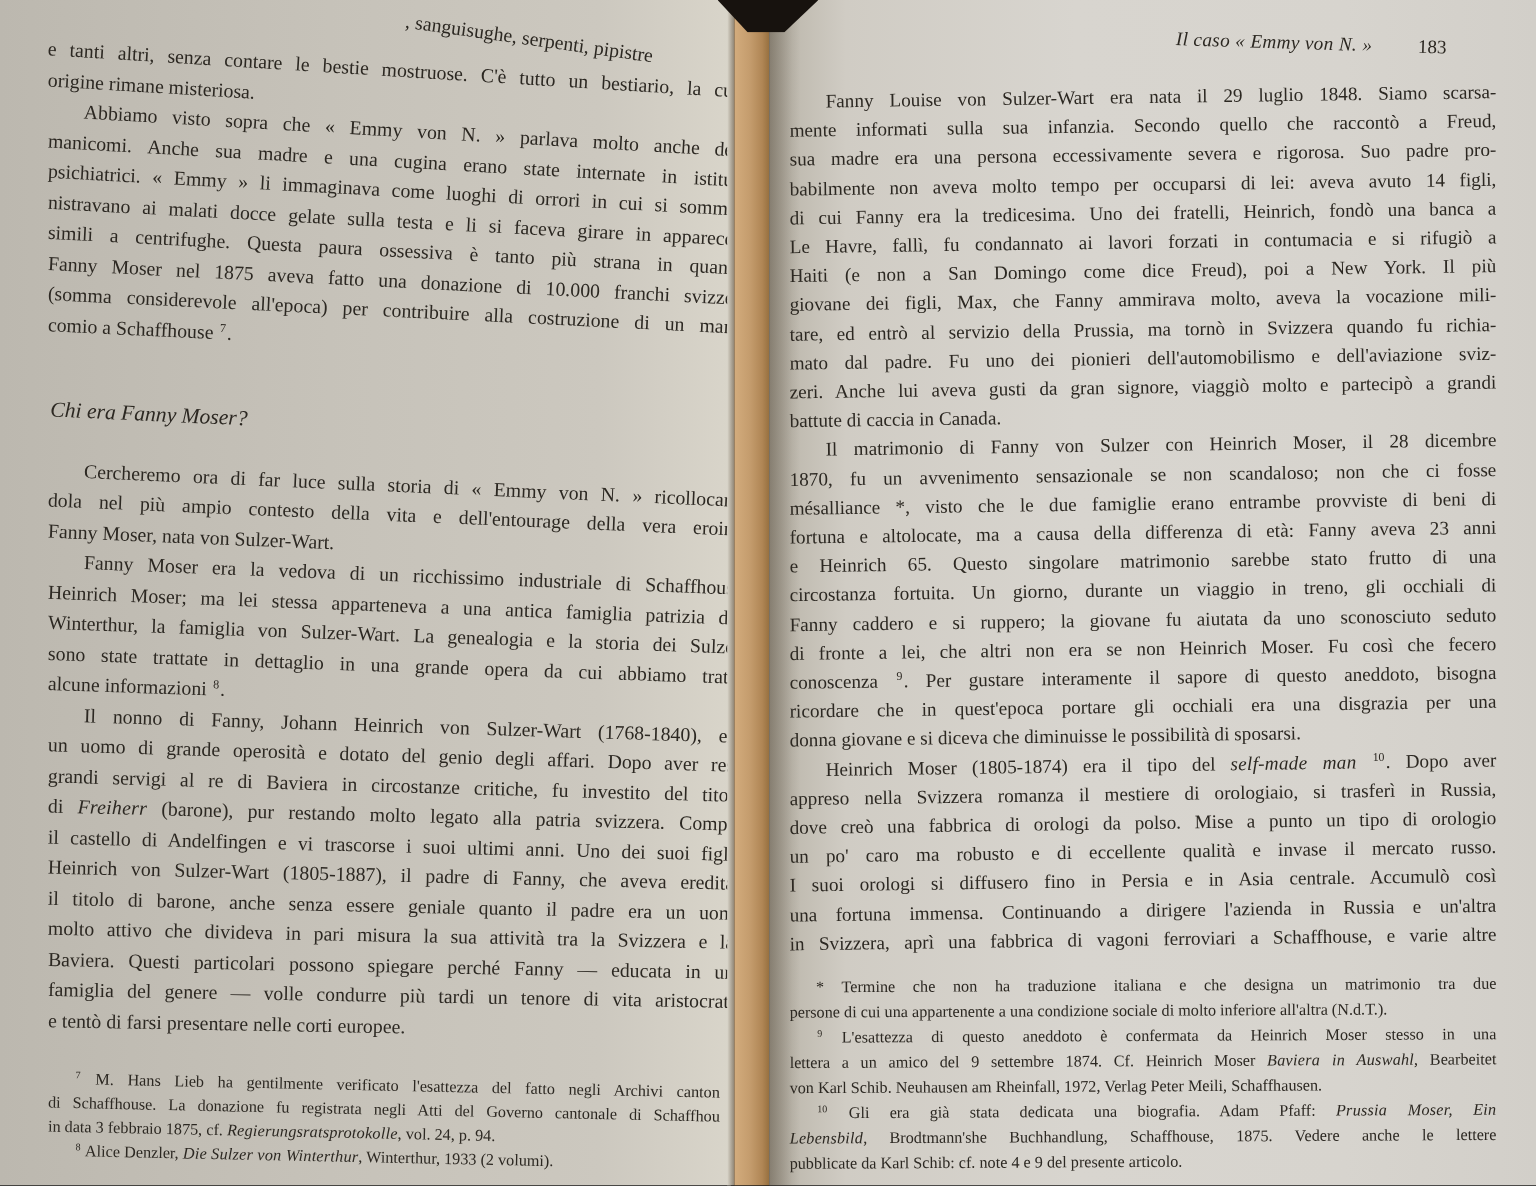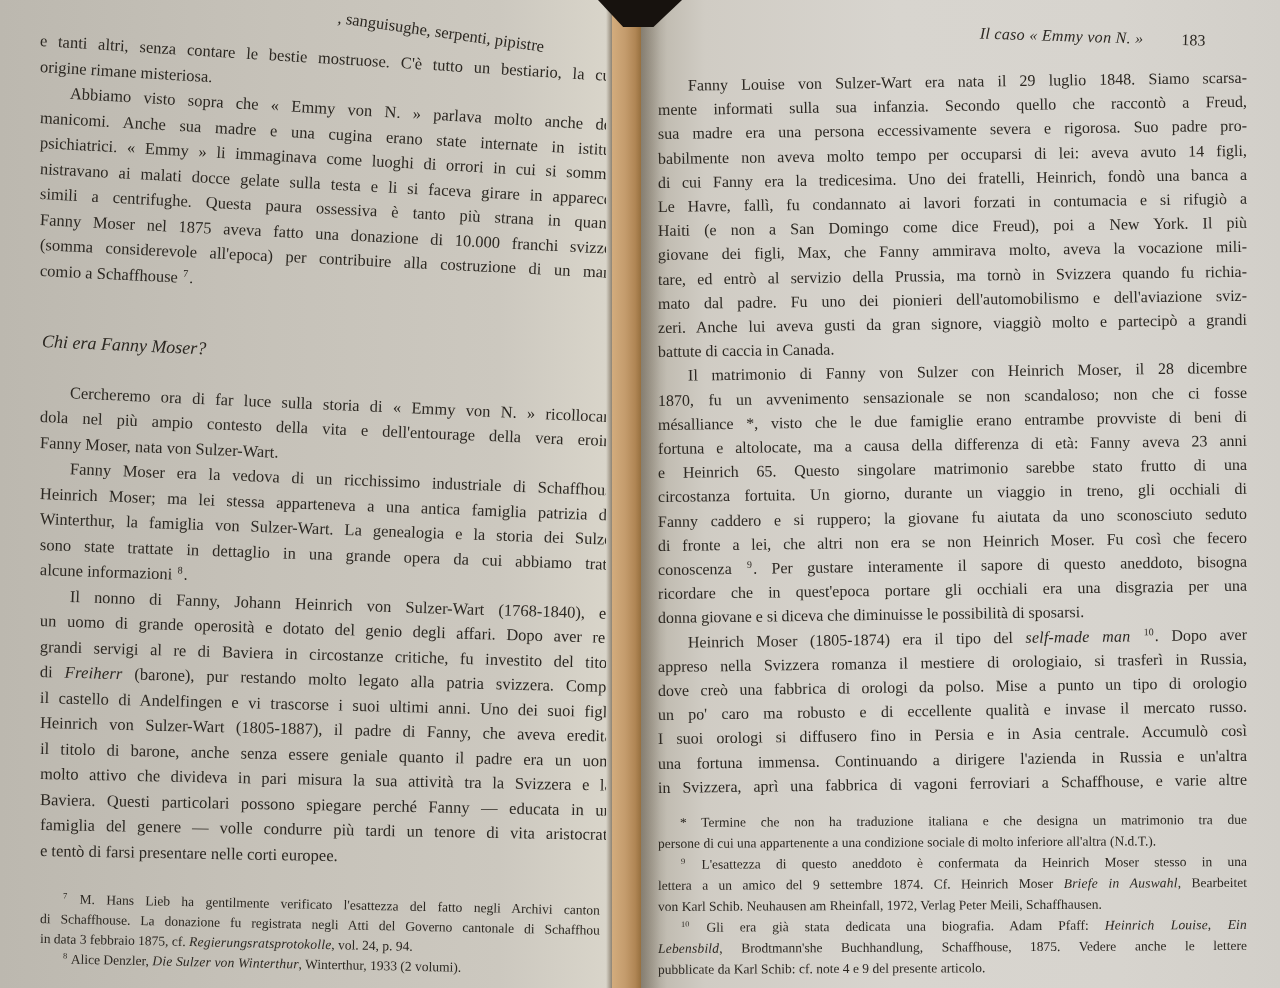--- a/index.html
+++ b/index.html
@@ -157,23 +157,23 @@
         <div class="line ind" style="transform: rotate(-0.8deg);">Heinrich Moser (1805-1874) era il tipo del <i>self-made man</i> <sup>10</sup>. Dopo aver</div>
         <div class="line" style="transform: rotate(-0.8deg);">appreso nella Svizzera romanza il mestiere di orologiaio, si trasferì in Russia,</div>
         <div class="line" style="transform: rotate(-0.8deg);">dove creò una fabbrica di orologi da polso. Mise a punto un tipo di orologio</div>
         <div class="line" style="transform: rotate(-0.8deg);">un po' caro ma robusto e di eccellente qualità e invase il mercato russo.</div>
         <div class="line" style="transform: rotate(-0.8deg);">I suoi orologi si diffusero fino in Persia e in Asia centrale. Accumulò così</div>
         <div class="line" style="transform: rotate(-0.8deg);">una fortuna immensa. Continuando a dirigere l'azienda in Russia e un'altra</div>
         <div class="line" style="transform: rotate(-0.8deg);">in Svizzera, aprì una fabbrica di vagoni ferroviari a Schaffhouse, e varie altre</div>
         <div class="line fn ind fn-first" style="transform: rotate(-0.3deg);">* Termine che non ha traduzione italiana e che designa un matrimonio tra due</div>
         <div class="line fn end" style="transform: rotate(-0.3deg);">persone di cui una appartenente a una condizione sociale di molto inferiore all'altra (N.d.T.).</div>
         <div class="line fn ind" style="transform: rotate(-0.3deg);"><sup>9</sup> L'esattezza di questo aneddoto è confermata da Heinrich Moser stesso in una</div>
-        <div class="line fn" style="transform: rotate(-0.3deg);">lettera a un amico del 9 settembre 1874. Cf. Heinrich Moser <i>Briefe in Auswahl</i>, Bearbeitet</div>
+        <div class="line fn" style="transform: rotate(-0.3deg);">lettera a un amico del 9 settembre 1874. Cf. Heinrich Moser <i>Baviera in Auswahl</i>, Bearbeitet</div>
         <div class="line fn end" style="transform: rotate(-0.3deg);">von Karl Schib. Neuhausen am Rheinfall, 1972, Verlag Peter Meili, Schaffhausen.</div>
-        <div class="line fn ind" style="transform: rotate(-0.3deg);"><sup>10</sup> Gli era già stata dedicata una biografia. Adam Pfaff: <i>Heinrich Louise, Ein</i></div>
+        <div class="line fn ind" style="transform: rotate(-0.3deg);"><sup>10</sup> Gli era già stata dedicata una biografia. Adam Pfaff: <i>Prussia Moser, Ein</i></div>
         <div class="line fn" style="transform: rotate(-0.3deg);"><i>Lebensbild</i>, Brodtmann'she Buchhandlung, Schaffhouse, 1875. Vedere anche le lettere</div>
         <div class="line fn end" style="transform: rotate(-0.3deg);">pubblicate da Karl Schib: cf. note 4 e 9 del presente articolo.</div>
       </div>
   </div>
 
   <div class="gutter-soft"></div>
   <div class="gutter-shadow"></div>
 
 </div>
 

